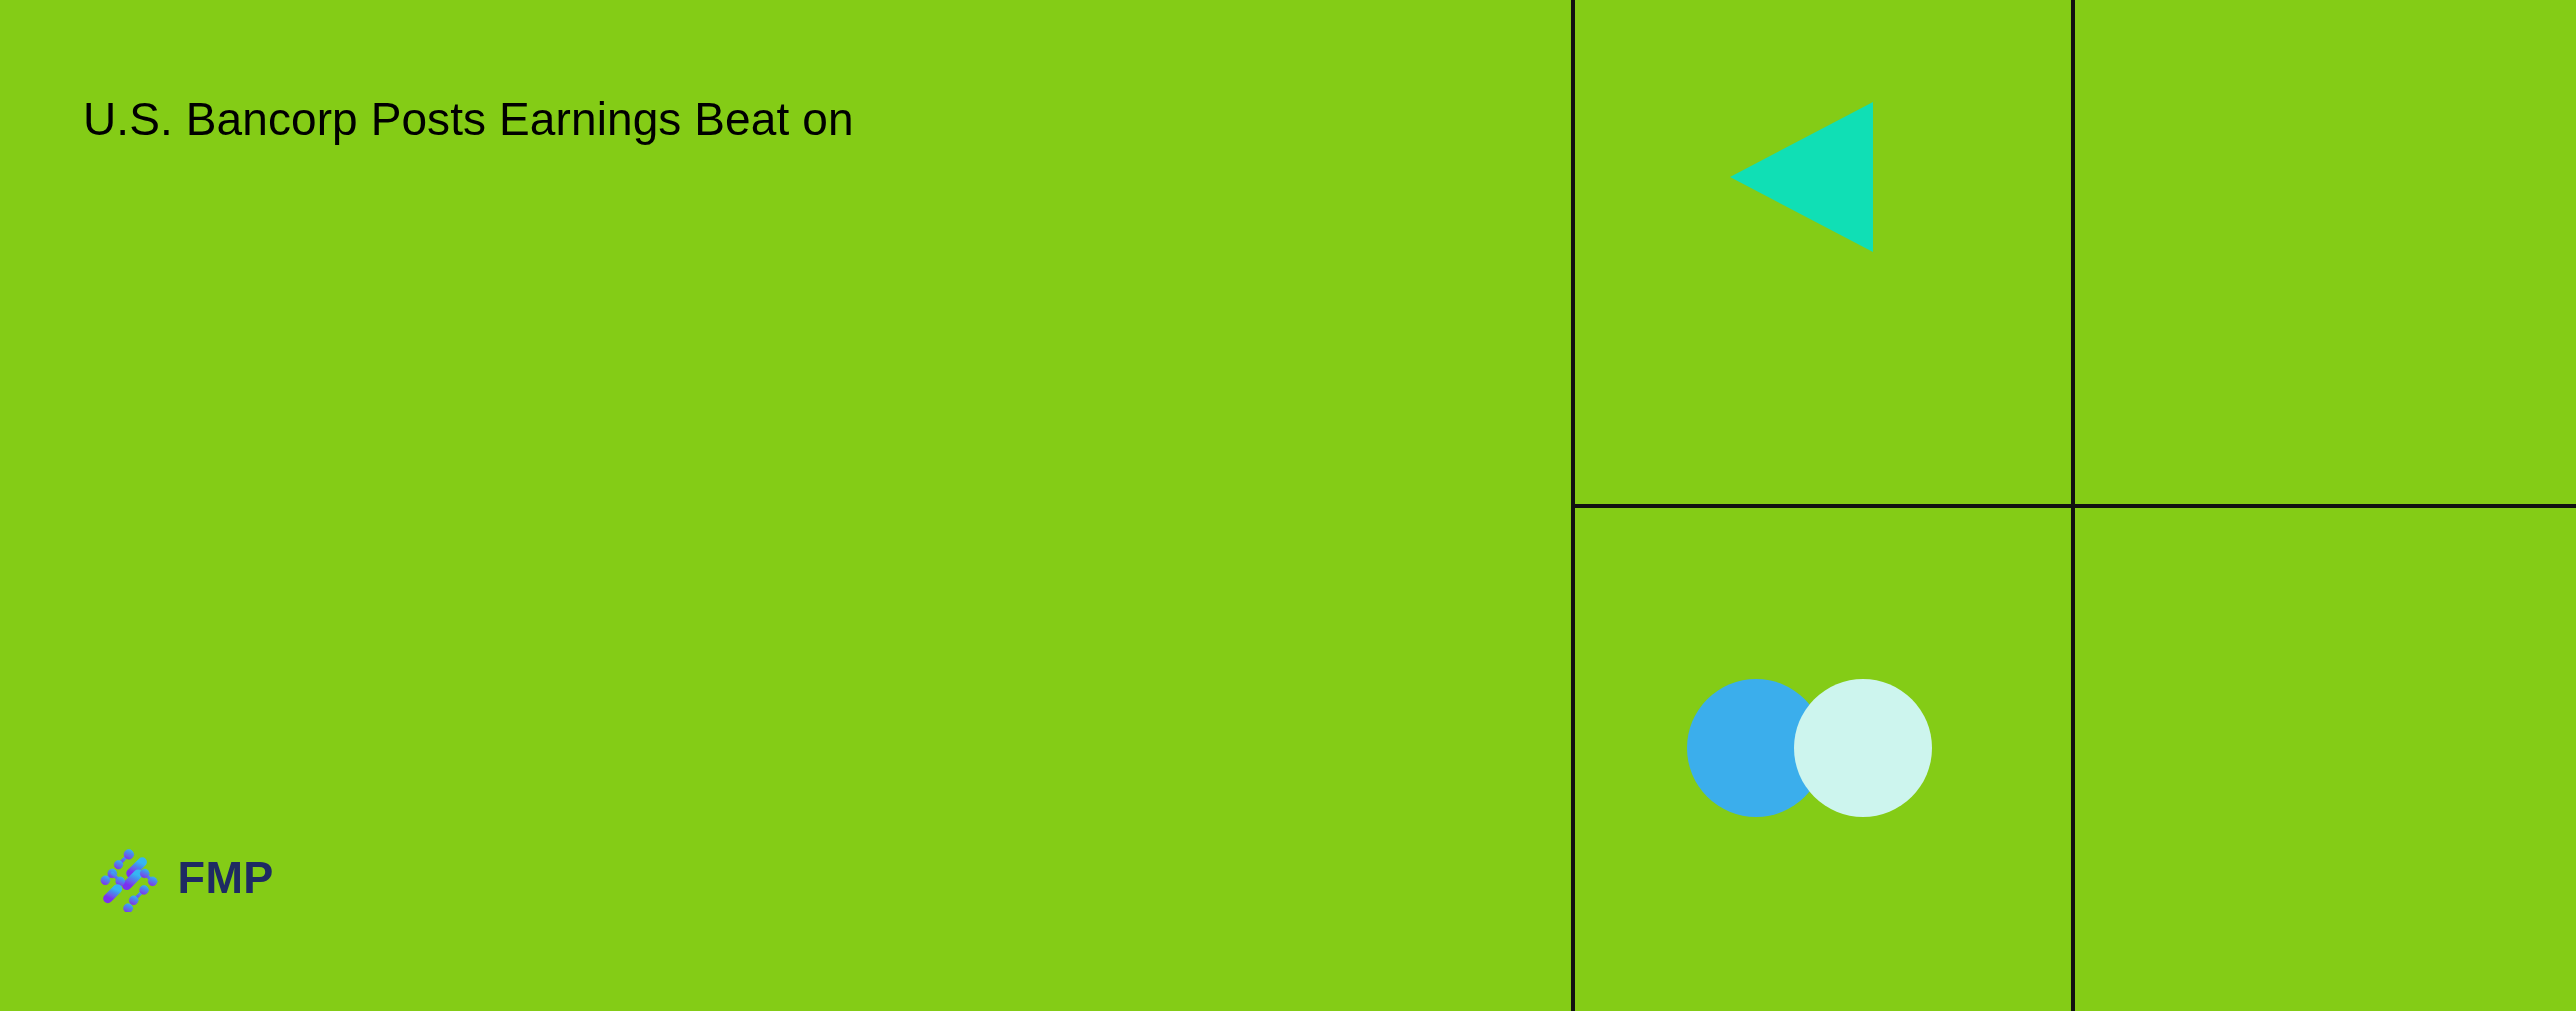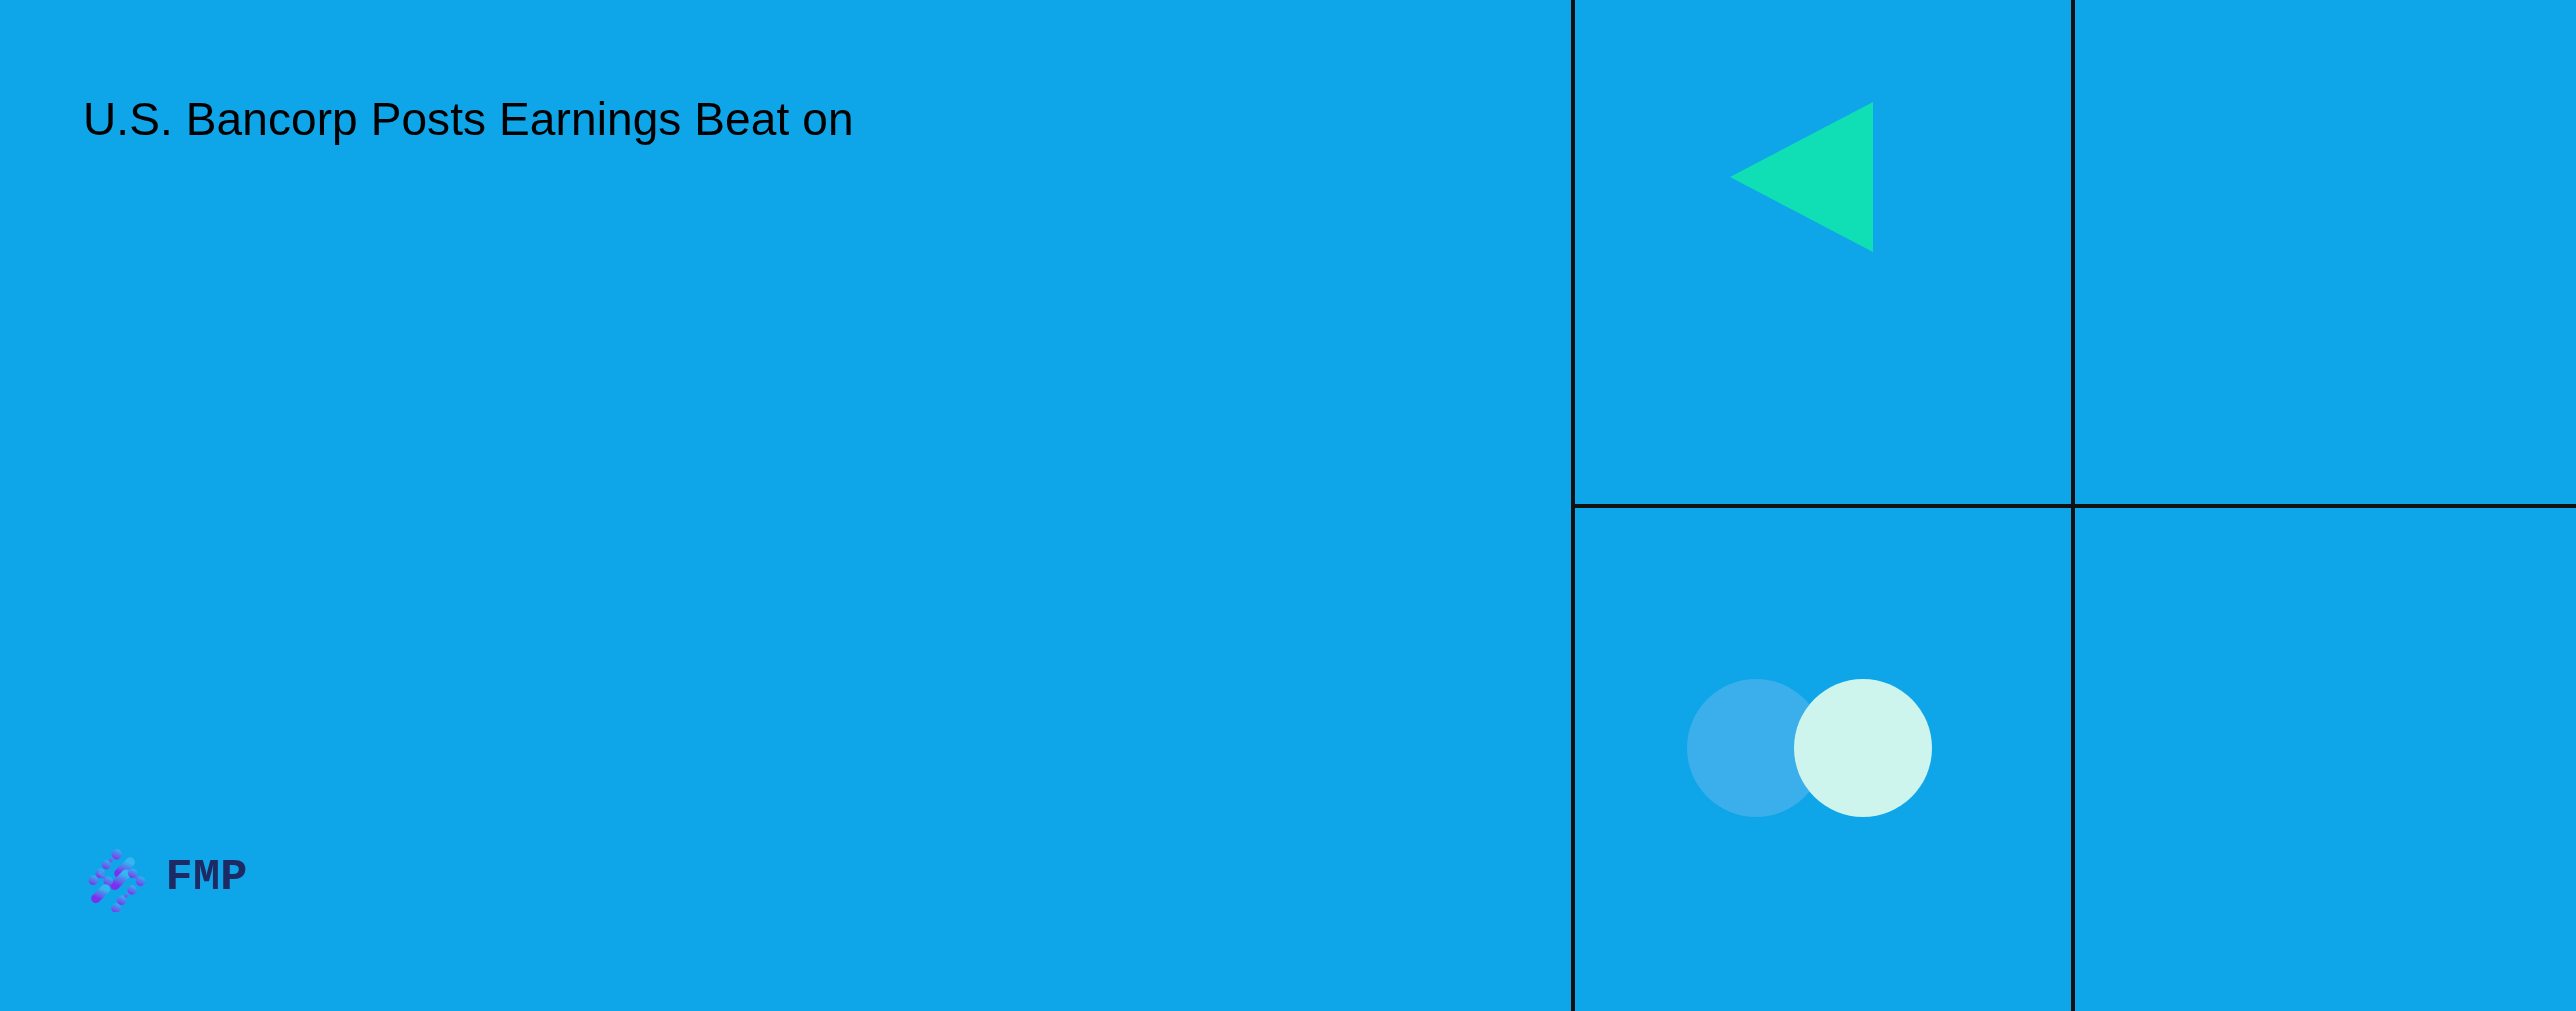--- a/index.html
+++ b/index.html
@@ -4,21 +4,21 @@
 <style>
   html, body {
     margin: 0;
     padding: 0;
     background: #ffffff;
   }
   #canvas {
     position: relative;
     width: 2576px;
     height: 1011px;
-    background: #0ea5e9;
+    background: #84cc16;
     overflow: hidden;
     font-family: "Liberation Sans", "DejaVu Sans", sans-serif;
   }
 
   
   #headline {
     position: absolute;
     left: 83px;
     top: 90px;
     width: 1369px;
@@ -29,26 +29,25 @@
     line-height: 58px;
     font-weight: 400;
     color: #000000;
     letter-spacing: 0.1px;
     white-space: nowrap;
   }
 
   
   #logo {
     position: absolute;
-    left: 82px;
+    left: 94px;
     top: 843px;
     display: flex;
     align-items: center;
     gap: 14.5px;
-    font-family: Liberation Mono, monospace;
   }
   #logo-mark { display: block; width: 69px; height: 69px; }
   #logo-word {
     font-size: 45px;
     font-weight: 700;
     color: #1e2a63;
     letter-spacing: 0.4px;
     line-height: 1;
   }
 

